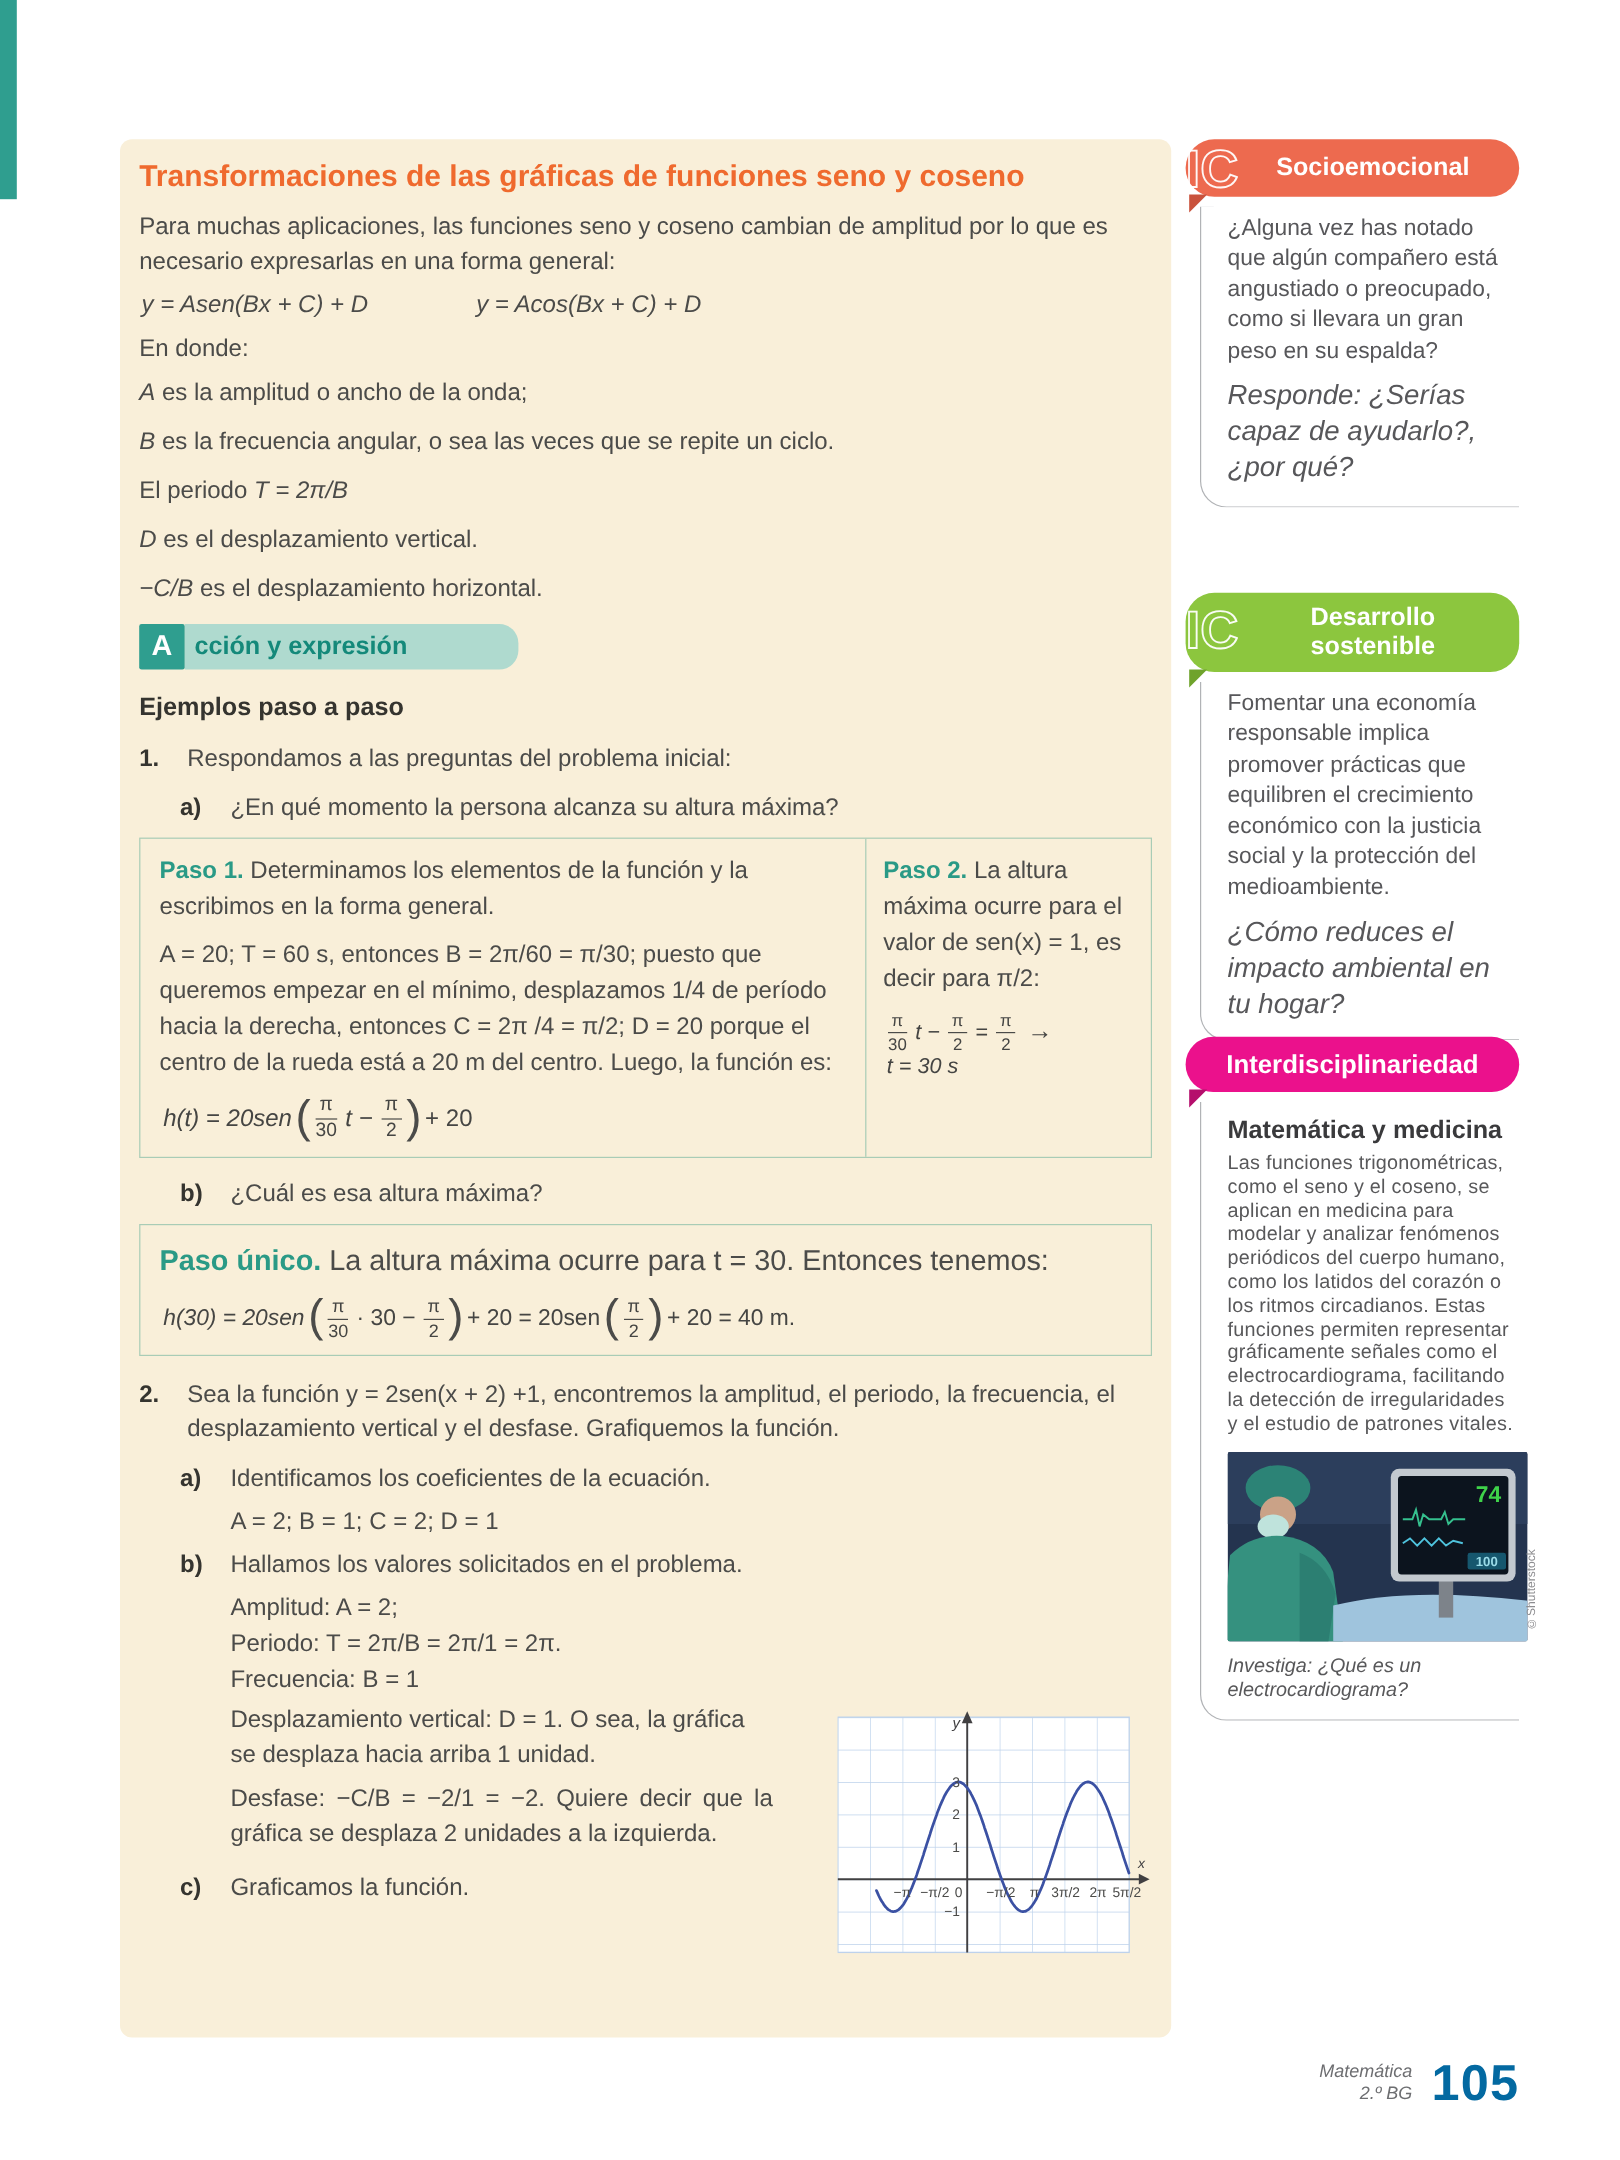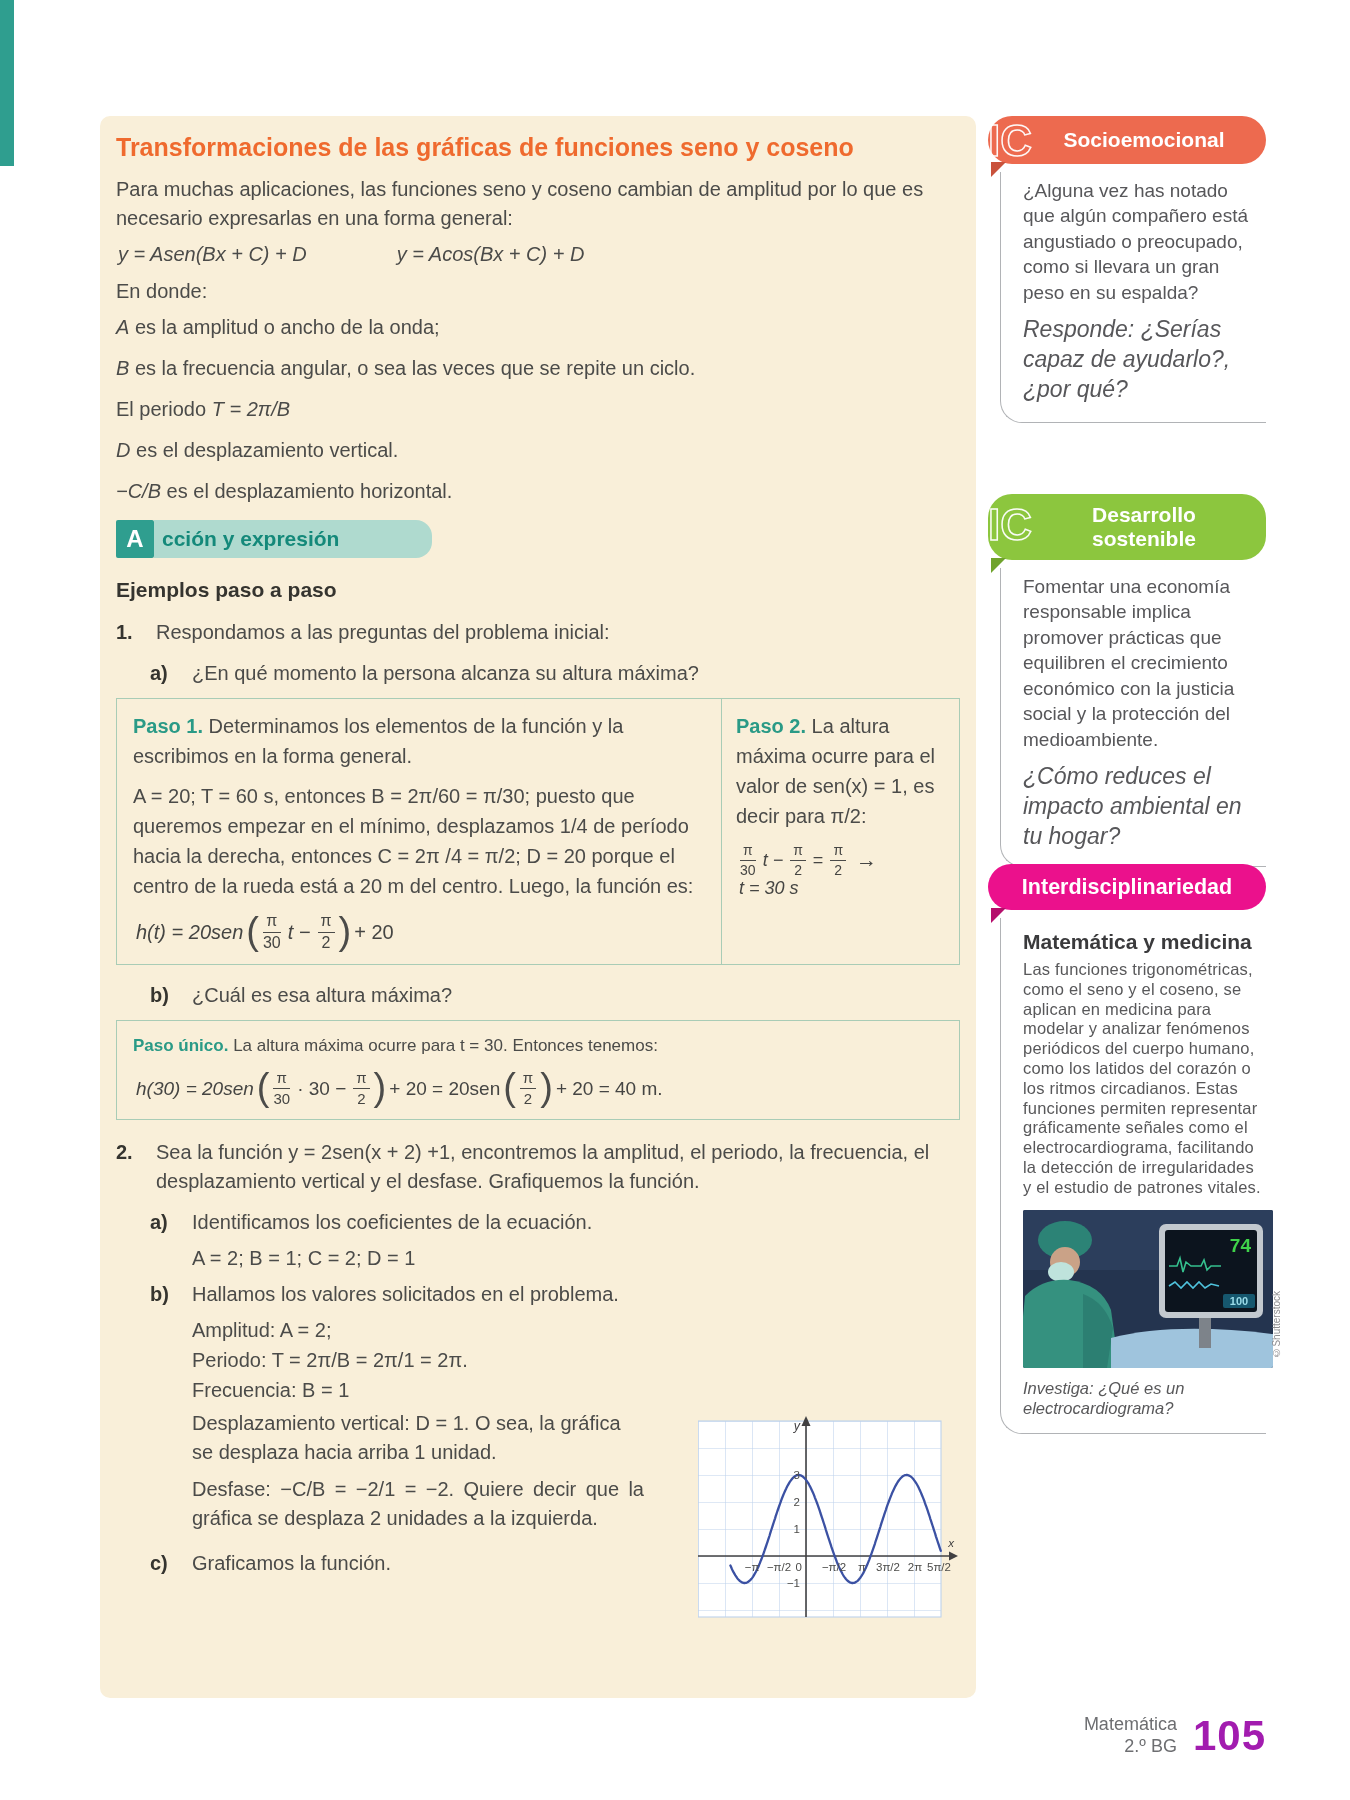--- a/index.html
+++ b/index.html
@@ -29,21 +29,21 @@
   .item .num{font-weight:bold;color:#35342f;width:40px;flex:none;}
   .sub{display:flex;margin:0 0 10px 34px;font-size:20px;line-height:1.45;}
   .sub .slabel{font-weight:bold;color:#35342f;width:42px;flex:none;}
   
   .steps-box{border:1.5px solid #a9ccb6;display:flex;margin:4px 0 16px 0;}
   .steps-box .col-l{flex:0 0 572px;padding:12px 16px;}
   .steps-box .col-r{flex:1;border-left:1.5px solid #a9ccb6;padding:12px 14px;}
   .steps-box p{font-size:20px;line-height:1.5;}
   .steplabel{font-weight:bold;color:#2a9a86;}
   .single-box{border:1.5px solid #a9ccb6;padding:12px 16px;margin:4px 0 18px 0;}
-  .single-box p{font-size:17px;line-height:1.5;}
+  .single-box p{font-size:24px;line-height:1.5;}
   
   .formula{font-size:20px;margin-top:12px;display:flex;align-items:center;flex-wrap:wrap;color:#454543;}
   .formula .tk{margin:0 3px;}
   .frac{display:inline-block;vertical-align:middle;text-align:center;font-size:16px;line-height:1.05;margin:0 4px;}
   .frac .fn{display:block;border-bottom:1.4px solid #4b4b49;padding:0 3px 2px 3px;}
   .frac .fd{display:block;padding-top:2px;}
   .bigp{font-size:38px;font-weight:100;line-height:0;position:relative;top:-2px;color:#4b4b49;}
   .arrow{font-size:21px;margin:0 6px;}
   
   .coeffs{margin:0 0 10px 76px;font-size:20px;}
@@ -69,22 +69,22 @@
   .cardbody .bprompt{font-size:23px;line-height:1.3;color:#57575a;font-style:italic;margin-top:10px;}
   .inter-heading{font-size:21px;font-weight:bold;color:#3a3a3c;margin-bottom:6px;}
   .inter-body{font-size:16.5px;line-height:1.2;color:#58585a;letter-spacing:.2px;}
   .inter-prompt{font-size:16.5px;line-height:1.25;color:#58585a;font-style:italic;margin-top:10px;}
   .photo-wrap{position:relative;margin-top:12px;}
   .credit{position:absolute;right:-20px;bottom:10px;font-size:10px;color:#8d8d90;
           writing-mode:vertical-rl;transform:rotate(180deg);}
   
   .footer{position:absolute;left:900px;top:1712px;width:366px;display:flex;
           justify-content:flex-end;align-items:center;gap:16px;}
-  .footer .fsub{text-align:right;font-size:18px;line-height:1.2;color:#6d6e71;}
-  .footer .fnum{font-size:42px;font-weight:bold;color:#a21caf;letter-spacing:1px;}
+  .footer .fsub{text-align:right;font-size:15px;line-height:1.2;color:#6d6e71;font-style:italic;}
+  .footer .fnum{font-size:42px;font-weight:bold;color:#0369a1;letter-spacing:1px;}
   svg text{font-family:"Liberation Sans",sans-serif;}
 </style>
 </head>
 <body>
 
 <div class="corner-strip"></div>
 
 <main class="panel">
   <h1 class="title">Transformaciones de las gráficas de funciones seno y coseno</h1>
   <p class="intro">Para muchas aplicaciones, las funciones seno y coseno cambian de amplitud por lo que es necesario expresarlas en una forma general:</p>

